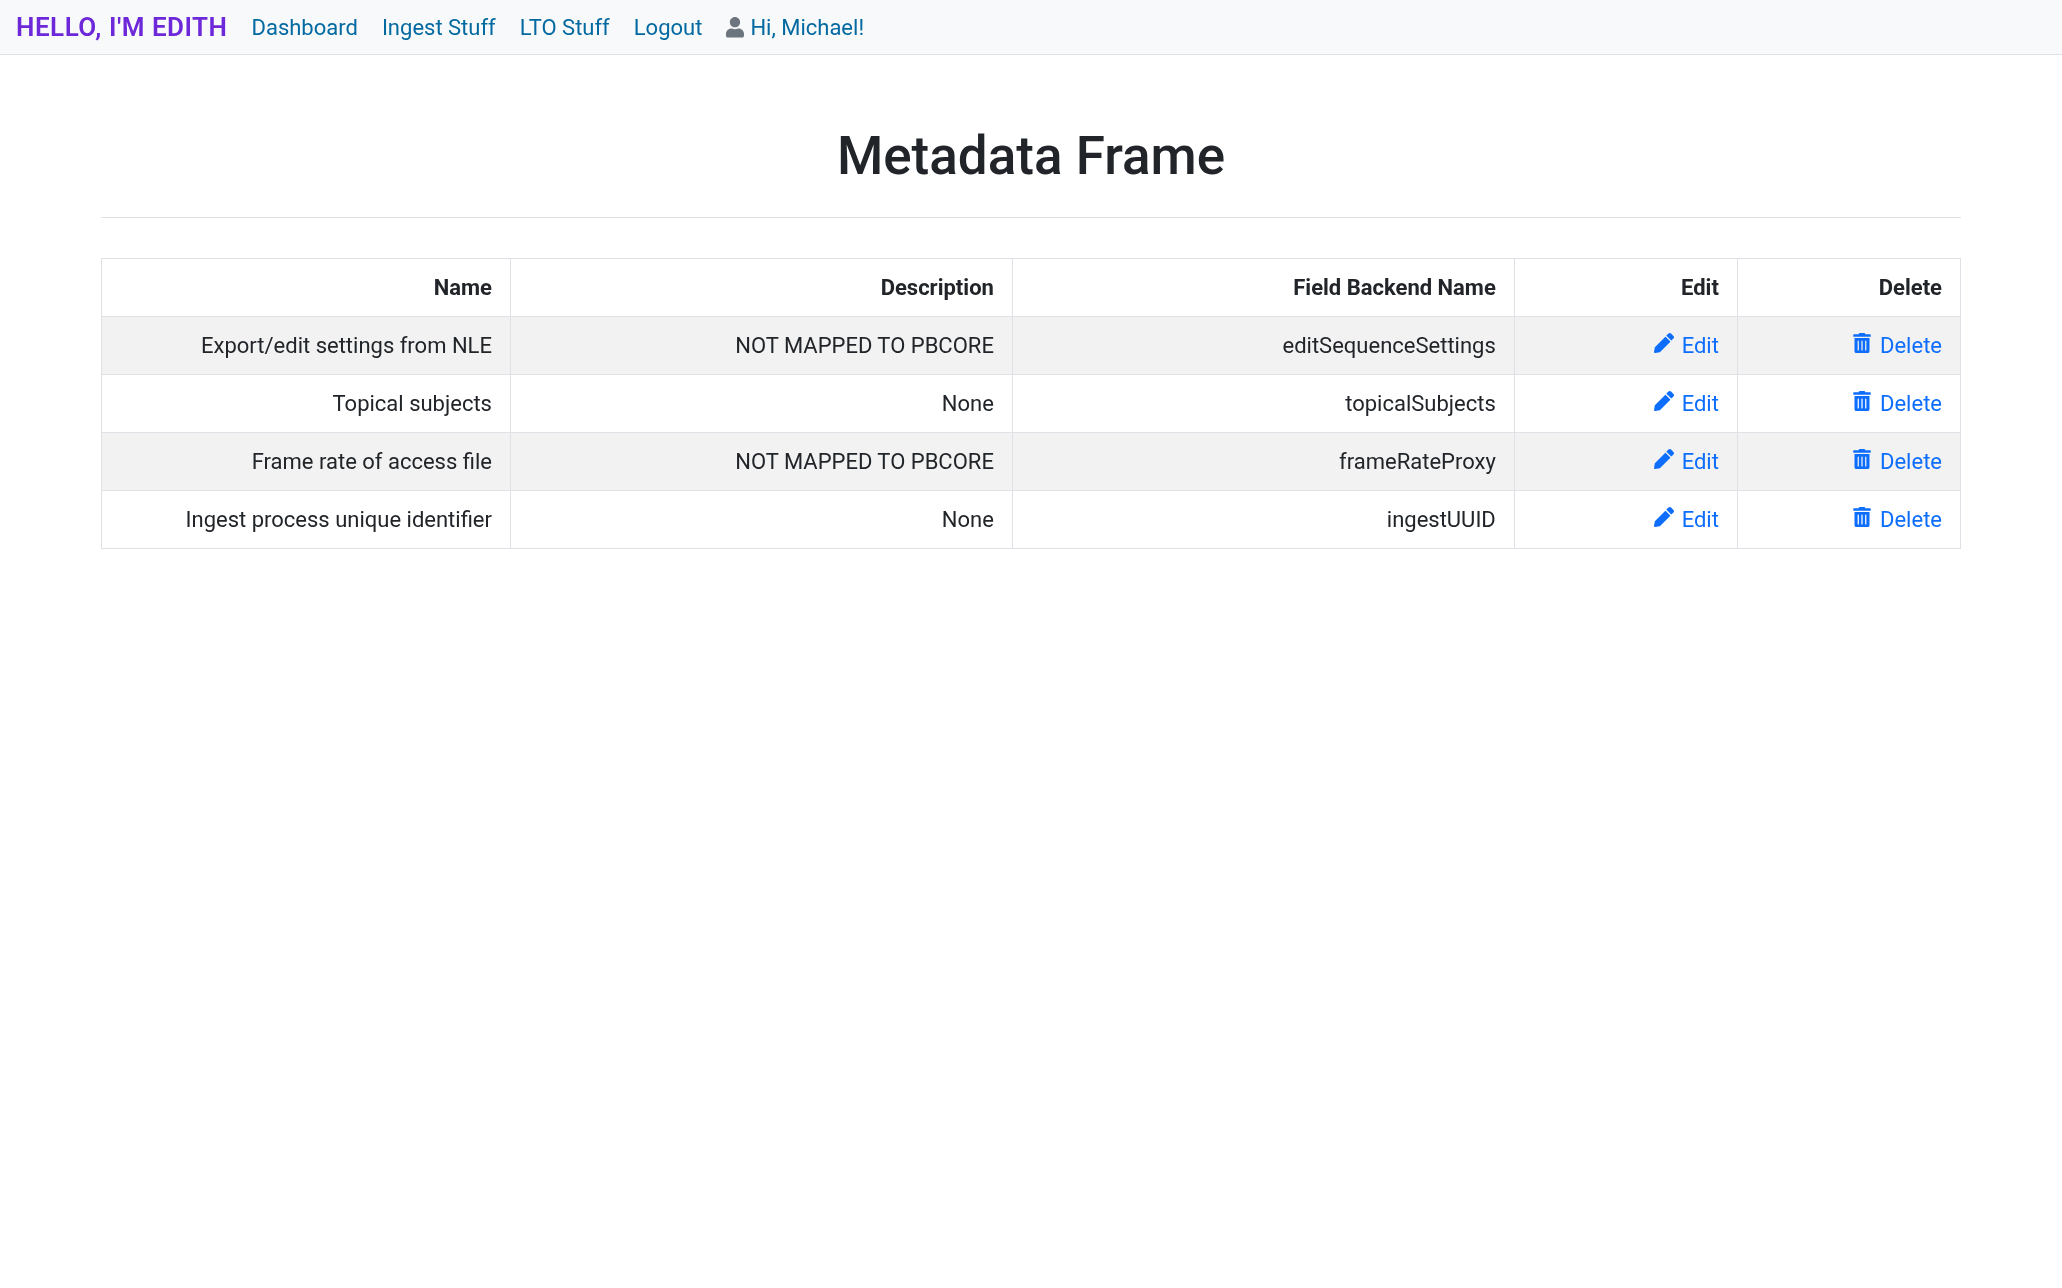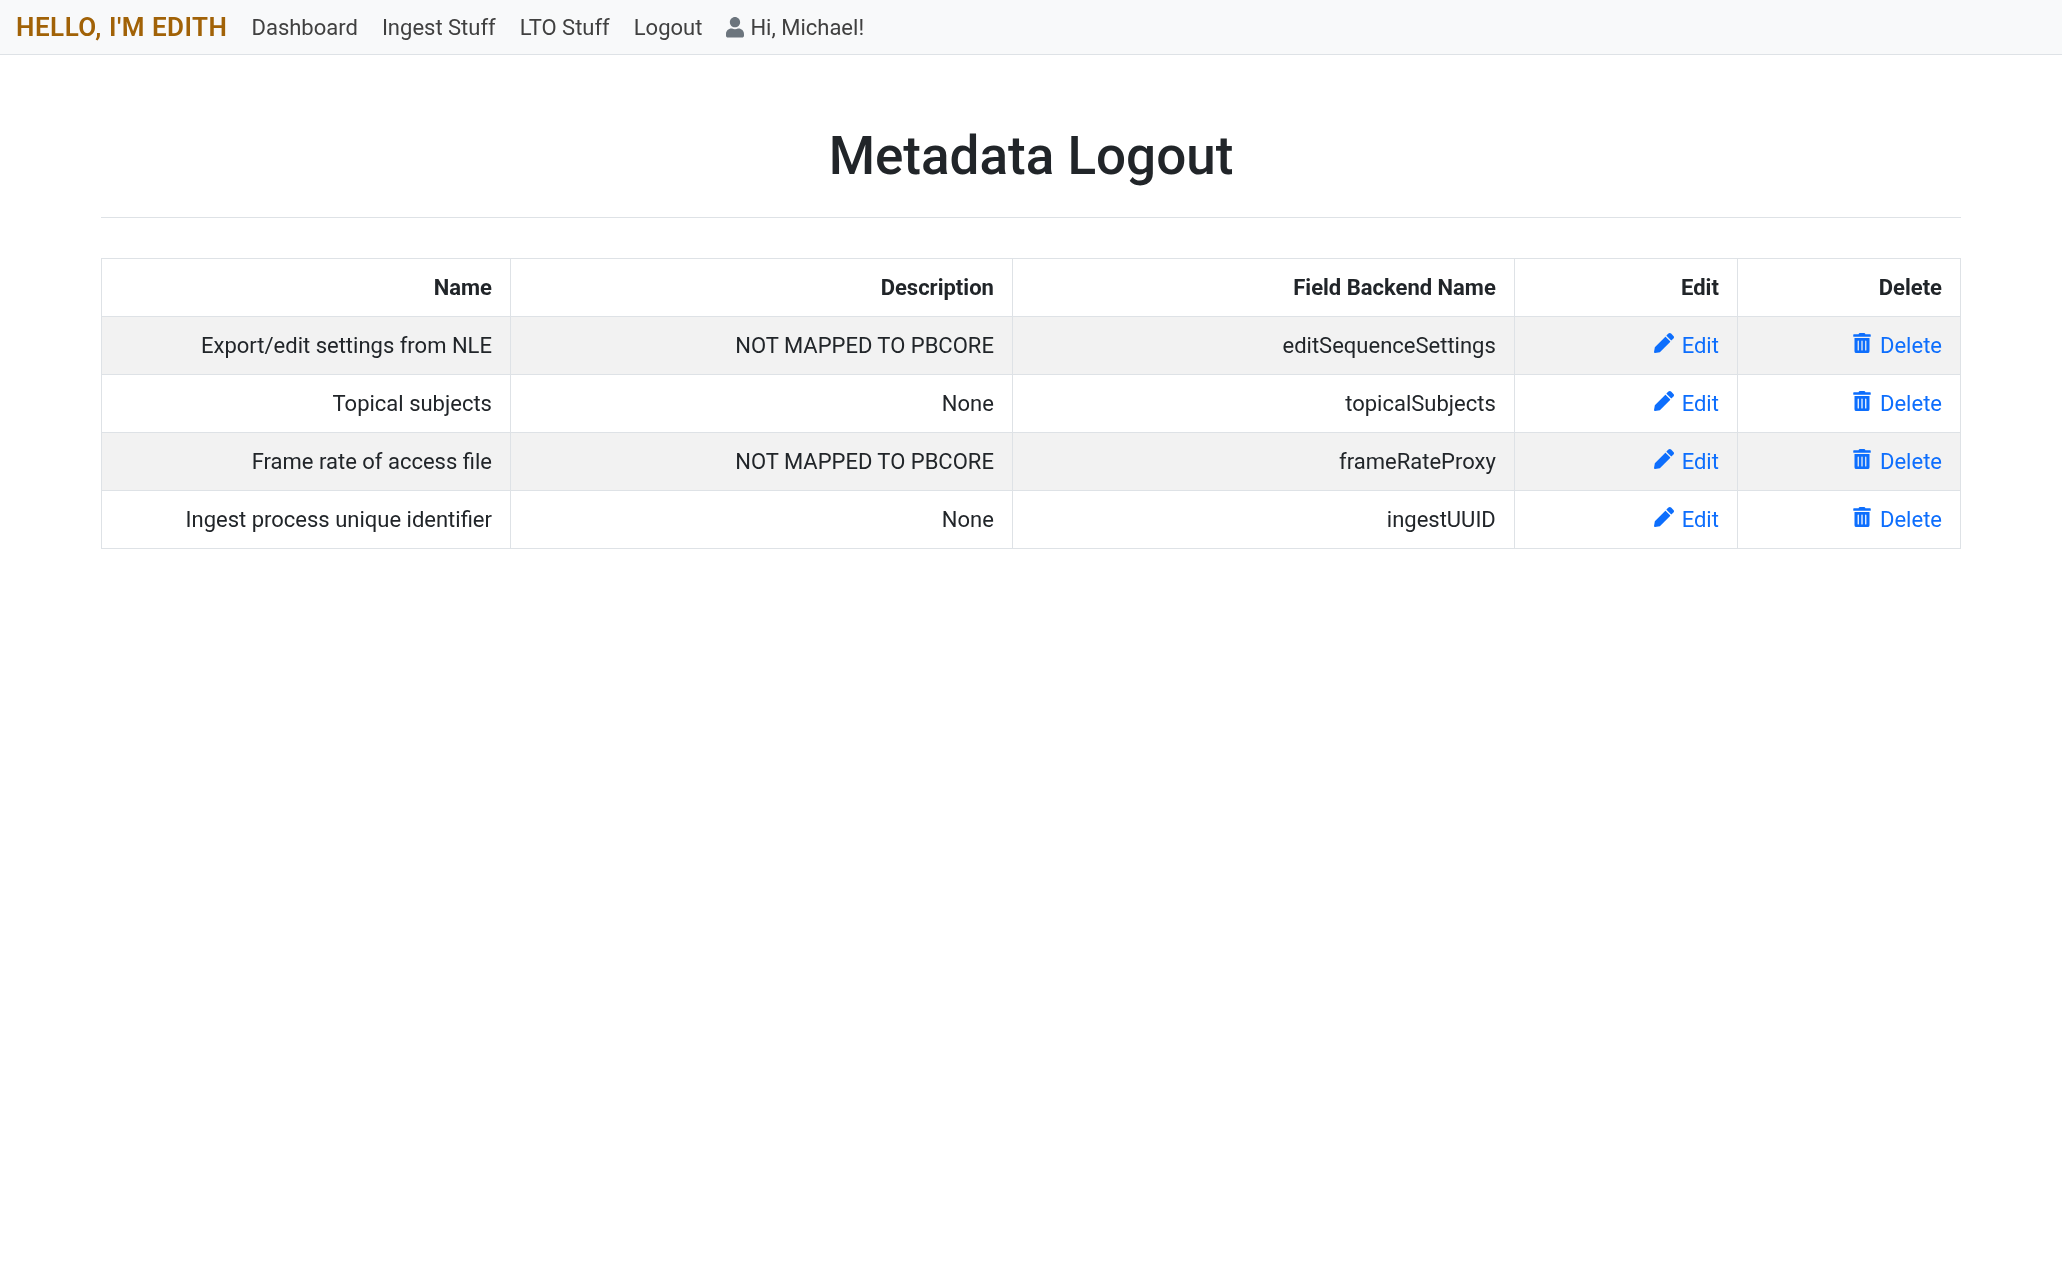--- a/index.html
+++ b/index.html
@@ -13,25 +13,25 @@
   background: #f8f9fa;
   border-bottom: 1px solid #dee2e6;
   padding: 12px 16px;
   display: flex;
   align-items: center;
   gap: 24px;
 }
 .navbar-brand {
   font-weight: 600;
   font-size: 26px;
-  color: #a16207;
+  color: #6d28d9;
   letter-spacing: 0.5px;
 }
 .nav-link {
-  color: #404040;
+  color: #0369a1;
   font-size: 22px;
   cursor: pointer;
   text-decoration: none;
   display: inline-flex;
   align-items: center;
   gap: 6px;
 }
 .user-icon {
   width: 18px; height: 20px; display: inline-block;
 }
@@ -97,21 +97,21 @@
     <span class="user-icon">
       <svg viewBox="0 0 448 512" fill="#6c757d">
           <path d="M224 256c70.7 0 128-57.3 128-128S294.7 0 224 0 96 57.3 96 128s57.3 128 128 128zm89.6 32h-16.7c-22.2 10.2-46.9 16-72.9 16s-50.6-5.8-72.9-16h-16.7C60.2 288 0 348.2 0 422.4V464c0 26.5 21.5 48 48 48h352c26.5 0 48-21.5 48-48v-41.6c0-74.2-60.2-134.4-134.4-134.4z"></path>
         </svg>
     </span>
     <span>Hi, Michael!</span>
   </a>
 </nav>
 
 <div class="container">
-  <h1 class="page-title">Metadata Logout</h1>
+  <h1 class="page-title">Metadata Frame</h1>
   <hr class="title-rule">
 
   <table>
     <thead>
       <tr>
         <th class="col-name">Name</th>
         <th class="col-desc">Description</th>
         <th class="col-backend">Field Backend Name</th>
         <th class="col-edit">Edit</th>
         <th class="col-delete">Delete</th>

